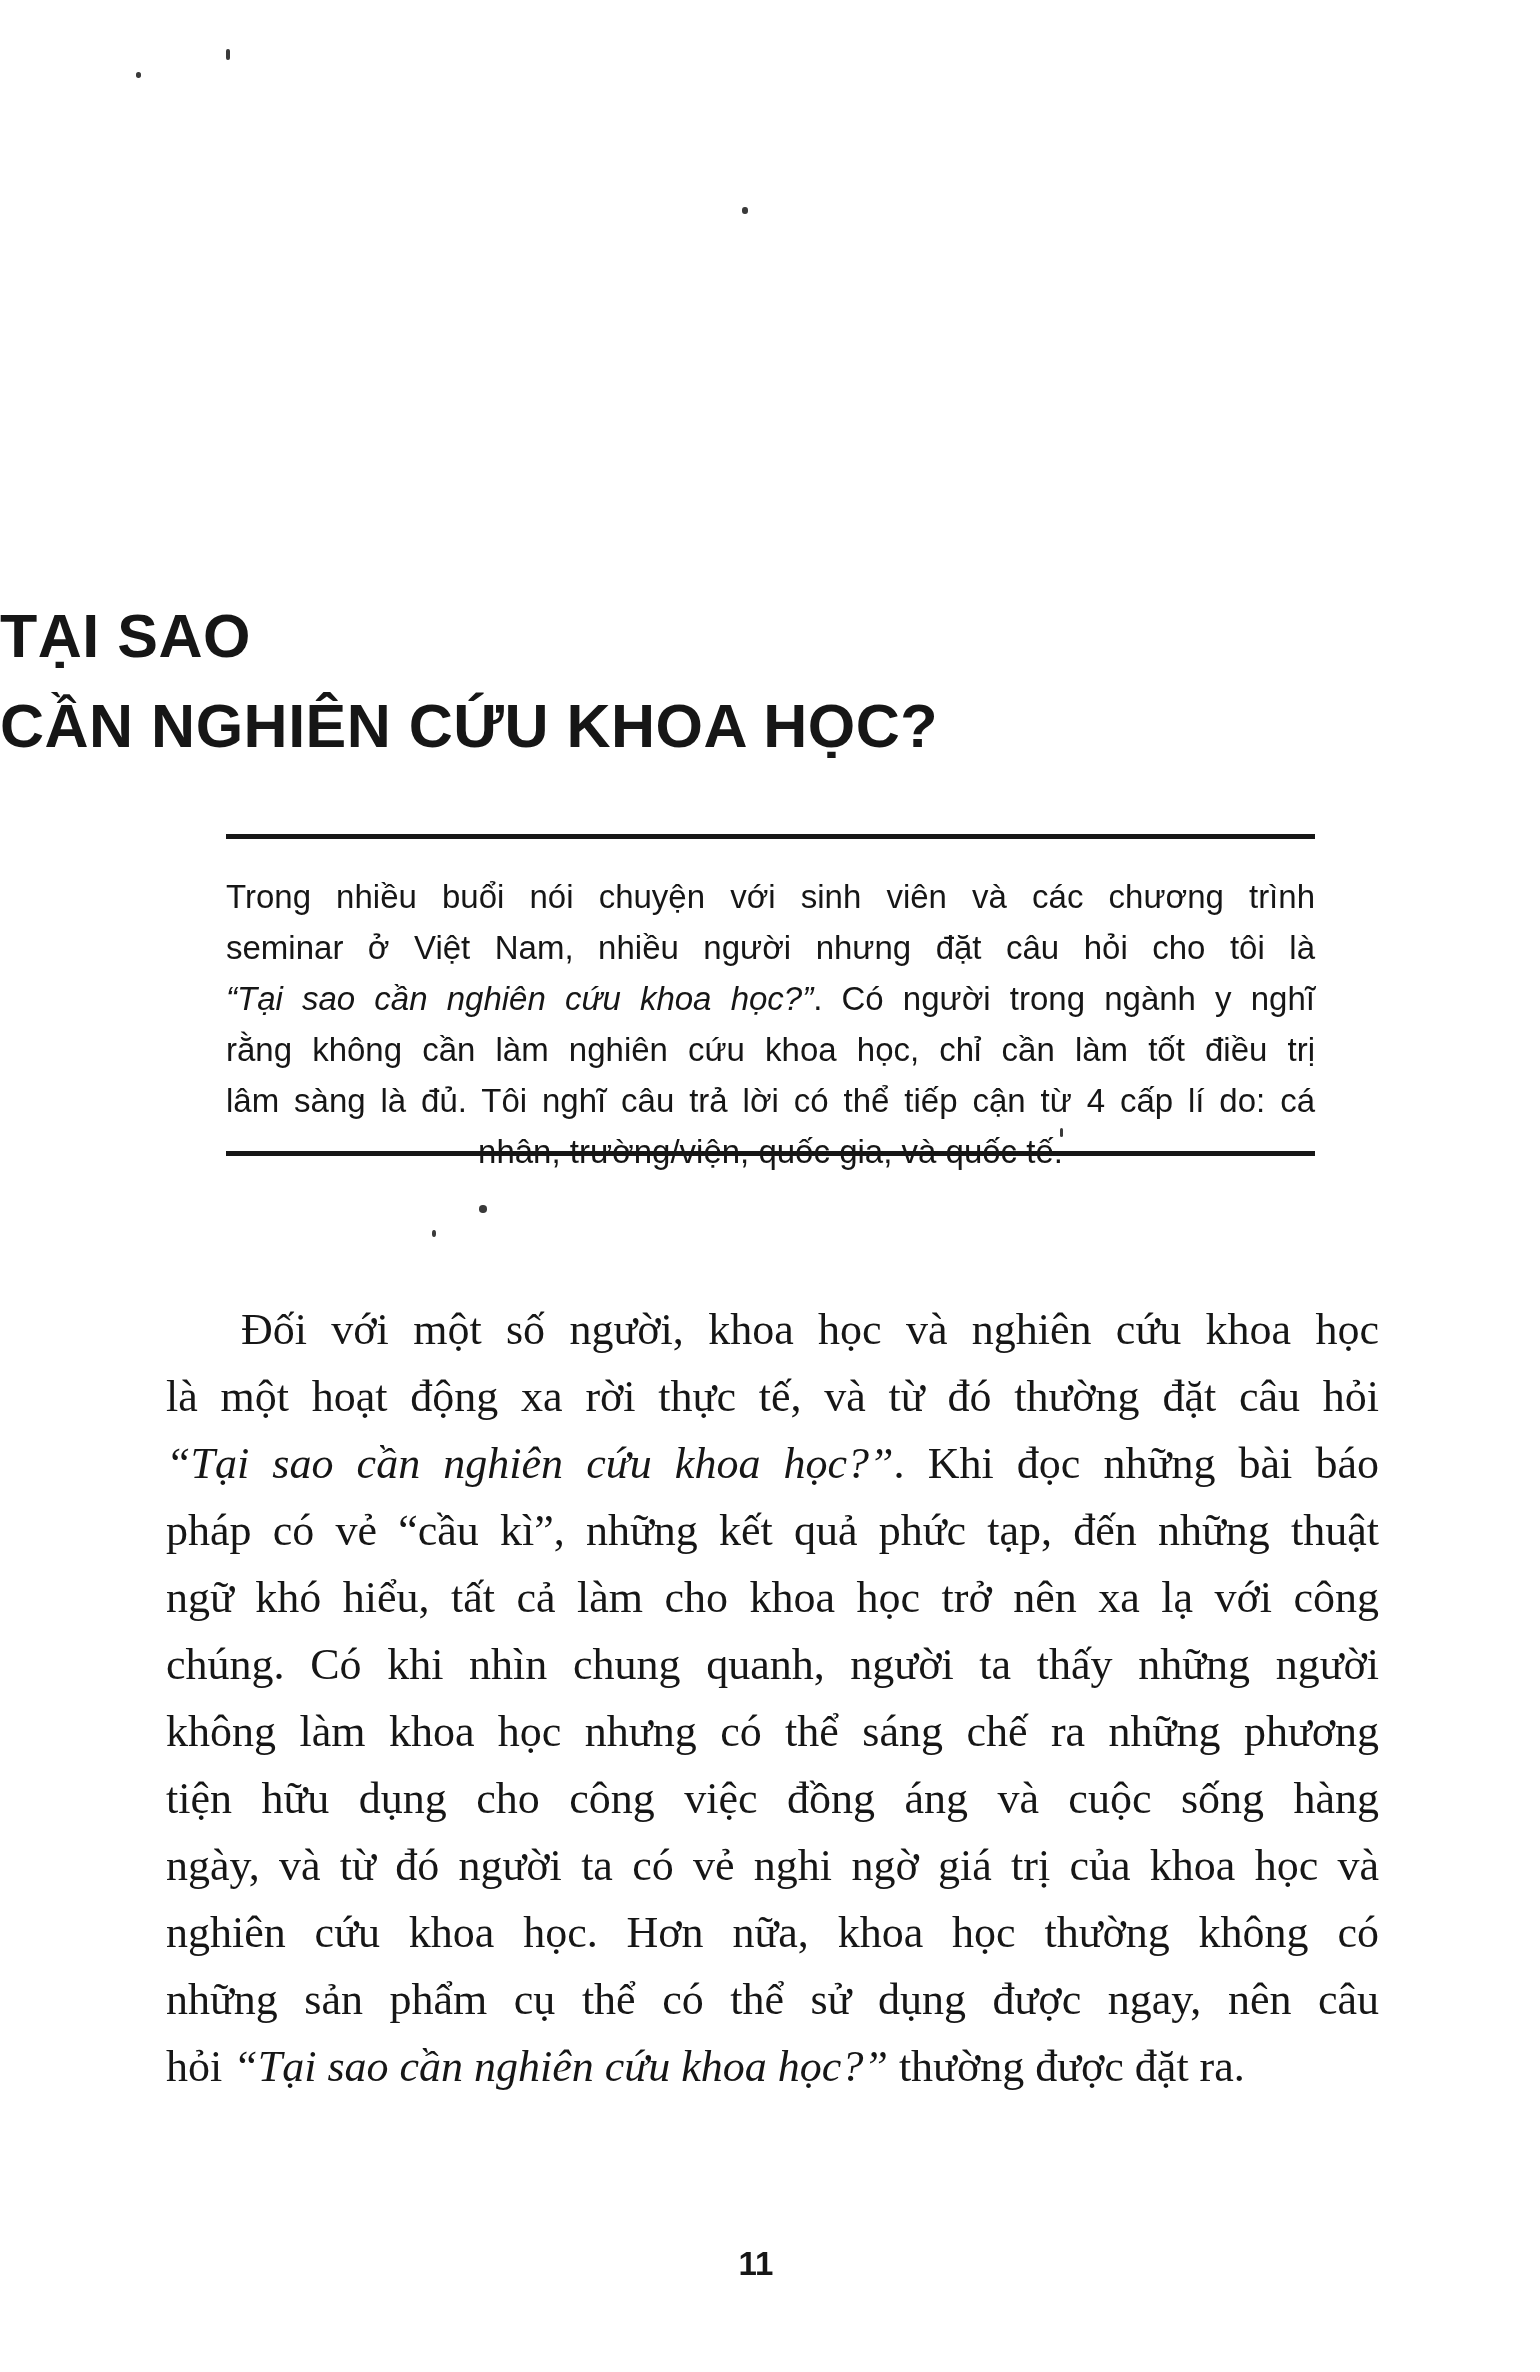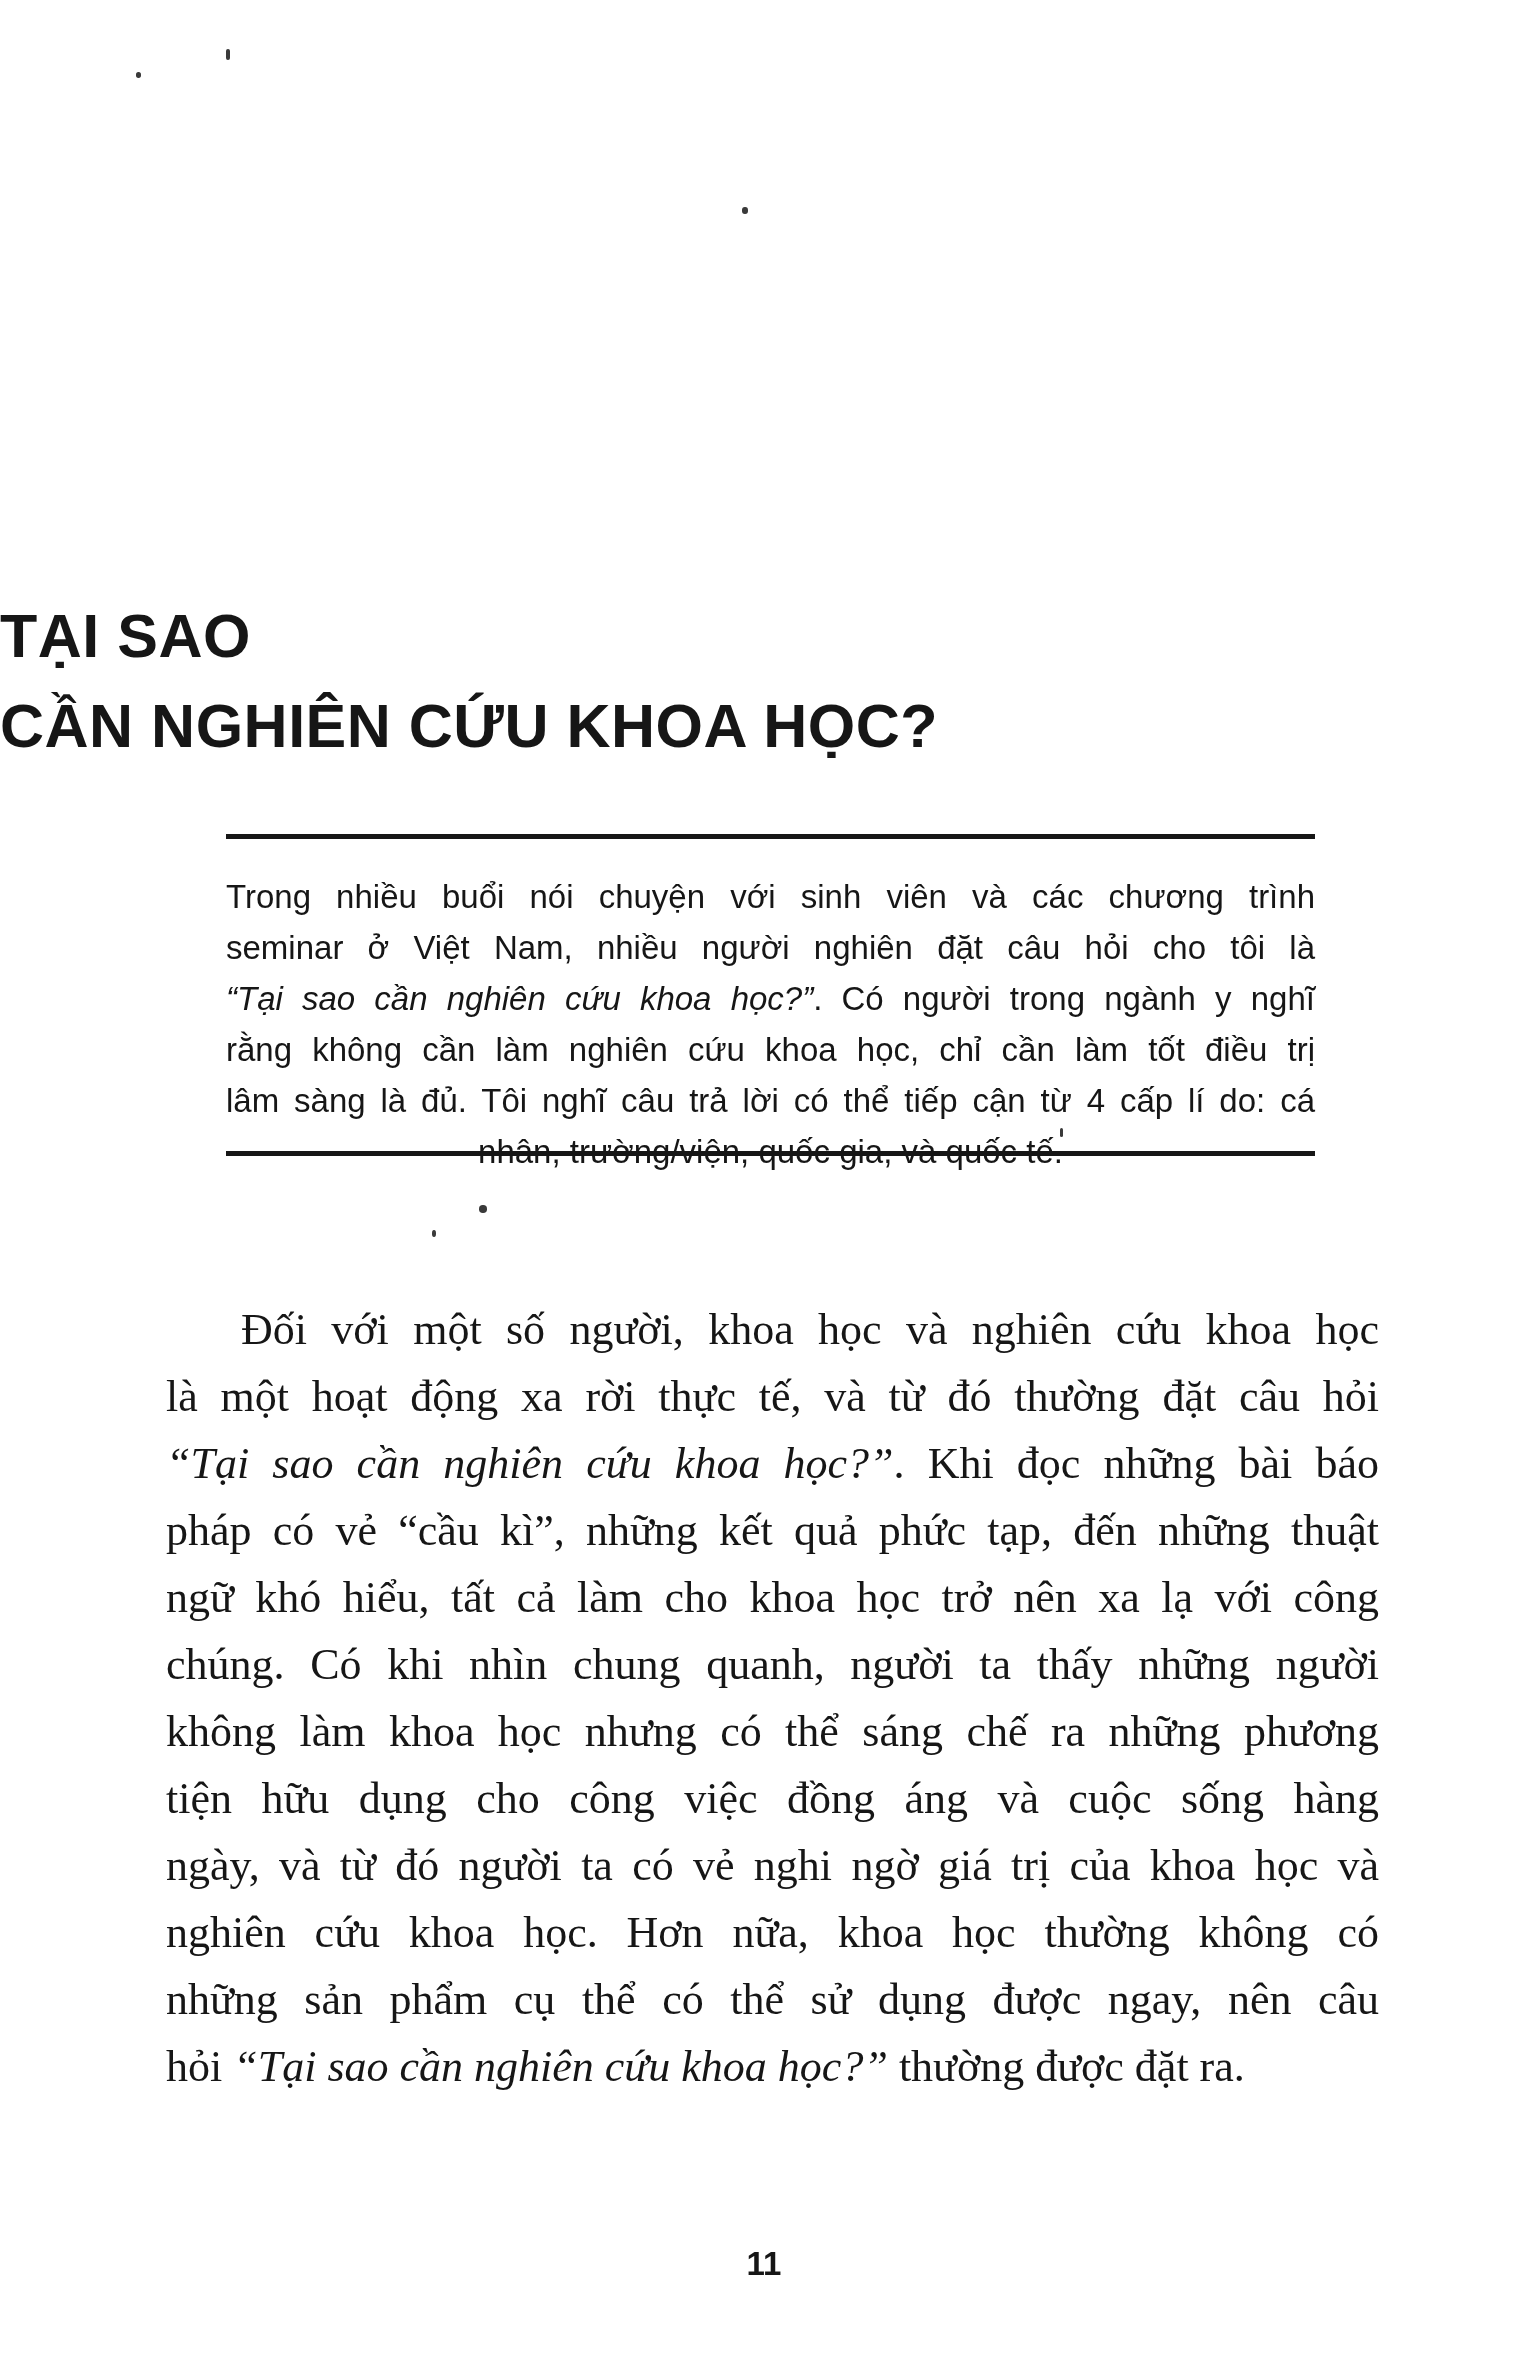--- a/index.html
+++ b/index.html
@@ -60,21 +60,20 @@
   .tline.indent{text-indent:75px;}
   .tline i{font-style:italic;}
   .page-number{
     position:absolute;
     top:2245px;left:0;width:1512px;
     text-align:center;
     font-family:"Liberation Sans", sans-serif;
     font-weight:700;
     font-size:33px;
     color:var(--ink);
-    margin-left:8px;
   }
   .speck{
     position:absolute;
     background:#3a3a3a;
     border-radius:50%;
   }
   .s1{left:136px;top:72px;width:4.7px;height:5.6px;}
   .s2{left:226px;top:49px;width:3.8px;height:11.3px;border-radius:1.9px;}
   .s3{left:742px;top:207px;width:5.6px;height:6.6px;}
   .s4{left:479px;top:1205px;width:7.5px;height:7.5px;}
@@ -95,21 +94,21 @@
 
   <div class="chapter-title">
     <div>TẠI SAO</div>
     <div>CẦN NGHIÊN CỨU KHOA HỌC?</div>
   </div>
 
   <div class="rule rule-top"></div>
 
   <div class="epigraph" id="epigraph">
       <div class="tline"><span>Trong nhiều buổi nói chuyện với sinh viên và các chương trình</span></div>
-      <div class="tline"><span>seminar ở Việt Nam, nhiều người nghiên đặt câu hỏi cho tôi là</span></div>
+      <div class="tline"><span>seminar ở Việt Nam, nhiều người nhưng đặt câu hỏi cho tôi là</span></div>
       <div class="tline"><i>“Tại sao cần nghiên cứu khoa học?”</i><span>. Có người trong ngành y nghĩ</span></div>
       <div class="tline"><span>rằng không cần làm nghiên cứu khoa học, chỉ cần làm tốt điều trị</span></div>
       <div class="tline"><span>lâm sàng là đủ. Tôi nghĩ câu trả lời có thể tiếp cận từ 4 cấp lí do: cá</span></div>
       <div class="tline center"><span>nhân, trường/viện, quốc gia, và quốc tế.</span></div>
     </div>
 
   <div class="rule rule-bottom"></div>
 
   <div class="body-text" id="bodytext">
       <div class="tline indent"><span>Đối với một số người, khoa học và nghiên cứu khoa học</span></div>

